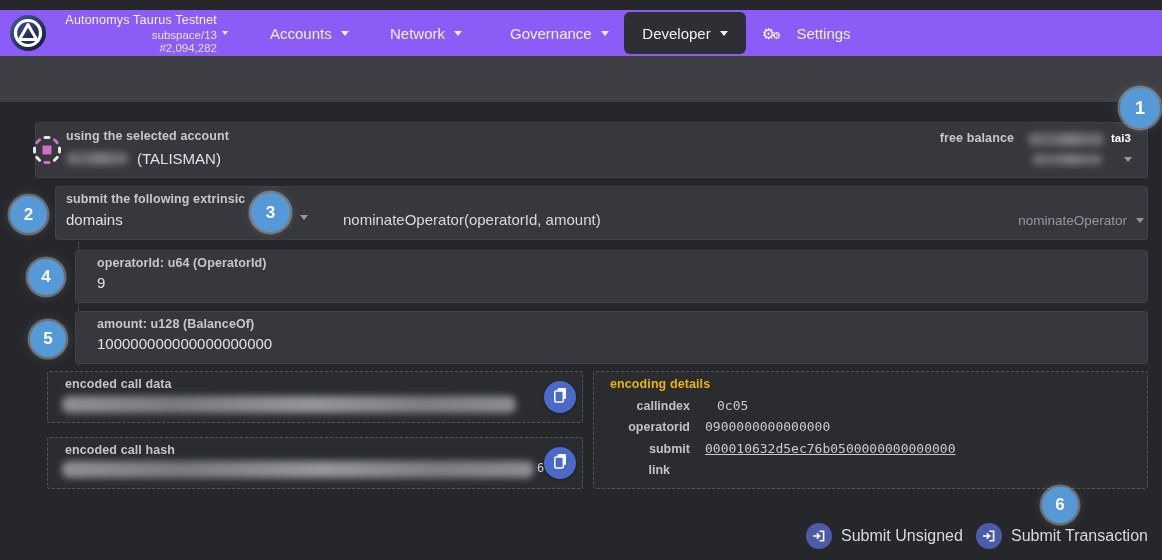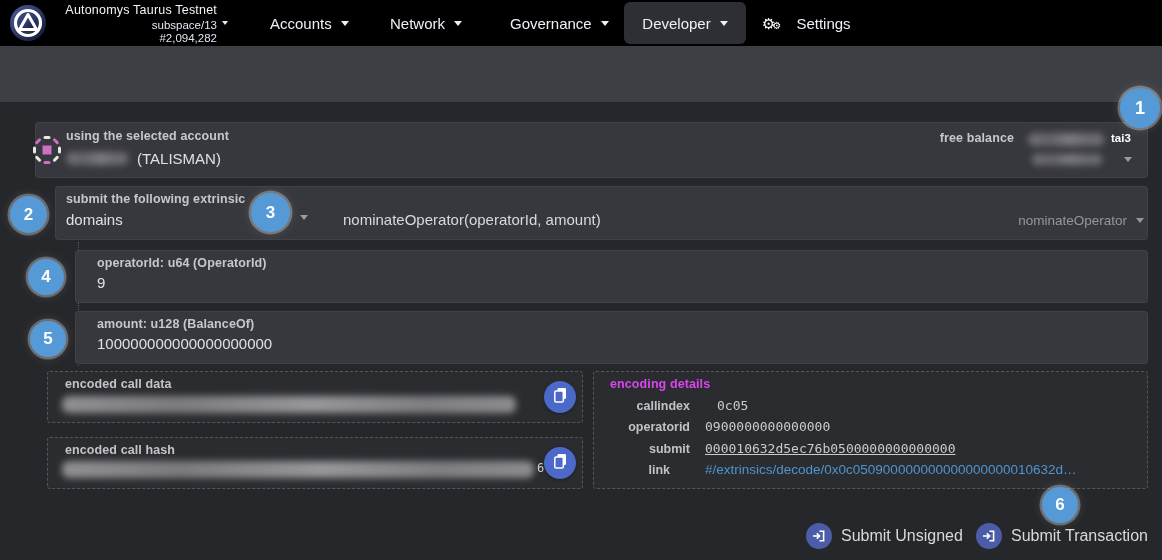--- a/index.html
+++ b/index.html
@@ -1,20 +1,20 @@
 <!DOCTYPE html>
 <html><head>
 <meta charset="utf-8">
 <style>
   * { margin:0; padding:0; box-sizing:border-box; }
   body { background:#26272b; font-family:"Liberation Sans","DejaVu Sans",sans-serif; }
   .screen { position:relative; width:1162px; height:560px; overflow:hidden; background:#26272b; }
 
   
-  .navbar { position:absolute; left:0; top:0; width:1162px; height:46px; background:#000000; z-index:2; }
+  .navbar { position:absolute; left:0; top:10px; width:1162px; height:46px; background:#8b5cf6; z-index:2; }
   .logo { position:absolute; left:10px; top:5px; width:36px; height:36px; cursor:pointer; }
   .chain-info { position:absolute; left:40px; top:3px; width:177px; text-align:right; color:#f2f4fb; }
   .chain-name { font-size:12.5px; line-height:15px; letter-spacing:.2px; }
   .chain-sub { font-size:11.5px; line-height:14px; color:#e3e7f6; cursor:pointer; }
   .chain-block { font-size:11.5px; line-height:13px; color:#dfe3f4; }
   .nav-caret { position:absolute; color:#e8ebf8; }
   .nav-item { position:absolute; top:0; height:46px; display:flex; align-items:center; gap:9px;
               color:#eef0f8; font-size:15px; cursor:pointer; }
   .nav-item.pill { top:2px; height:42px; background:#2e2f34; border-radius:6px; justify-content:center; }
   .gears { display:flex; align-items:flex-end; color:#fff; margin-right:6px; }
@@ -213,33 +213,32 @@
   <div class="copy-btn" style="left:544px; top:447px;">
     <span>
       <svg width="15" height="16" viewBox="0 0 15 16">
         <rect x="4.5" y="1" width="8.5" height="11" rx="1.3" fill="#fff"></rect>
         <rect x="1.8" y="4" width="8.5" height="11" rx="1.3" fill="#4b69c8" stroke="#fff" stroke-width="1.5"></rect>
       </svg>
     </span>
   </div>
 
   <div class="dashed-box" style="left:593px; top:371px; width:555px; height:118px;"></div>
-  <span class="flabel" style="left:610px; top:377px; color:#d946ef;">encoding details</span>
+  <span class="flabel" style="left:610px; top:377px; color:#eab308;">encoding details</span>
 
   <span class="hexrow-key" style="left:600px; top:399px;">callindex</span>
   <span class="hexrow-val" style="left:705px; top:398px;margin-left:12px;">0c05</span>
 
   <span class="hexrow-key" style="left:600px; top:420px;">operatorid</span>
   <span class="hexrow-val" style="left:705px; top:419px;">0900000000000000</span>
 
   <span class="hexrow-key" style="left:600px; top:442px;">submit</span>
   <span class="hexrow-val" style="left:705px; top:441px;text-decoration:underline;">000010632d5ec76b0500000000000000</span>
 
   <span class="hexrow-key" style="left:580px; top:463px;">link</span>
-  <a class="linkval" style="left:705px; top:462px;">#/extrinsics/decode/0x0c050900000000000000000010632d…</a>
 
   <div class="submit-btn" style="left:806px; top:523px;">
     <span class="submit-ico">
       <svg width="14" height="14" viewBox="0 0 14 14">
         <path d="M7.5 2.3 H11.6 V11.7 H7.5" stroke="#fff" stroke-width="1.6" fill="none"></path>
         <line x1="1" y1="7" x2="7.2" y2="7" stroke="#fff" stroke-width="1.6"></line>
         <path d="M4.8 4.3 L7.6 7 L4.8 9.7" stroke="#fff" stroke-width="1.6" fill="none"></path>
       </svg>
     </span>
     <span class="submit-lbl">Submit Unsigned</span>

